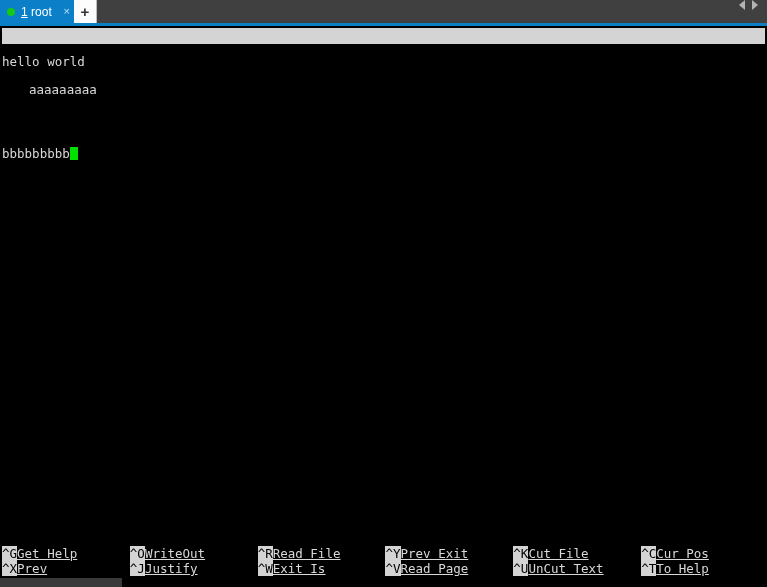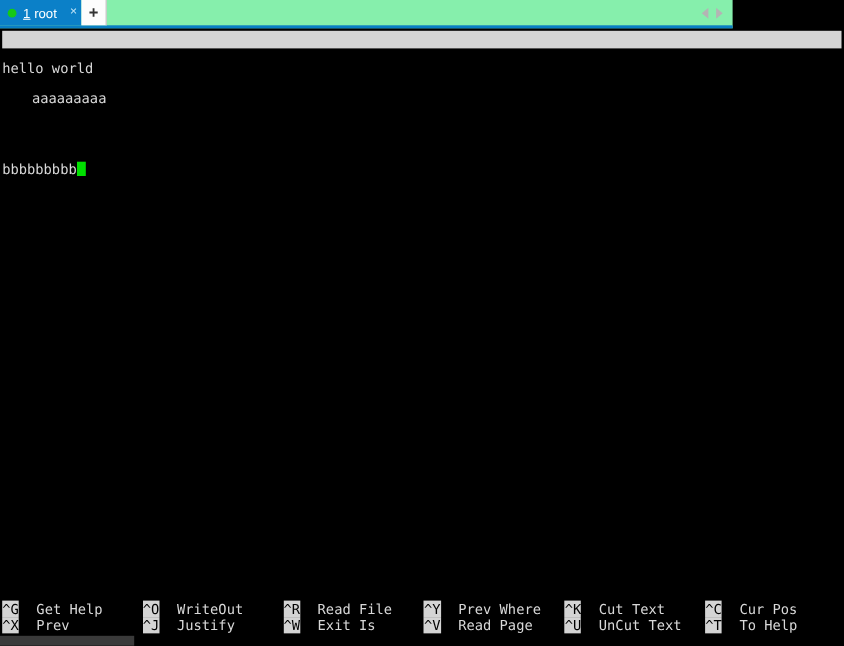--- a/index.html
+++ b/index.html
@@ -11,27 +11,27 @@
     width: 767px;
     height: 587px;
     overflow: hidden;
     font-family: "DejaVu Sans Mono", monospace;
   }
 
   
   .tabbar {
     position: absolute;
     left: 0; top: 0;
-    width: 666px;
+    width: 767px;
     height: 26px;
-    background: #86efac;
+    background: #404040;
     border-bottom: 3px solid #0a7fc4;
     box-sizing: border-box;
     display: flex;
-    align-items: center;
+    align-items: flex-start;
   }
   .tab {
     width: 74px;
     height: 23px;
     background: #0b80c8;
     display: flex;
     align-items: center;
     padding: 0 4px 0 7px;
     box-sizing: border-box;
   }
@@ -162,21 +162,22 @@
     box-sizing: border-box;
     padding-left: 2px;
   }
   .sc-key {
     background: #d4d4d4;
     color: #000000;
     padding: 0 0px;
   }
   .sc-label {
     color: #d8d8d8;
-    margin-left: 16px;
+    margin-left: 0;
+    text-decoration: underline;
   }
 
   
   .scroll-track {
     position: absolute;
     left: 0; bottom: 0;
     width: 767px;
     height: 11px;
     background: #000000;
   }
@@ -215,22 +216,22 @@
     <div class="line" style="top:4px;">hello world</div>
     <div class="line" style="top:32px;margin-left:27px;">aaaaaaaaa</div>
     <div class="line" style="top:60px;margin-top:36px;"><span>bbbbbbbbb</span><span class="cursor"></span></div>
   </div>
 
   <div class="shortcuts">
     <div class="sc-row r1" id="sc-row-1">
         <div class="sc-cell"><span class="sc-key">^G</span><span class="sc-label">Get Help</span></div>
         <div class="sc-cell"><span class="sc-key">^O</span><span class="sc-label">WriteOut</span></div>
         <div class="sc-cell"><span class="sc-key">^R</span><span class="sc-label">Read File</span></div>
-        <div class="sc-cell"><span class="sc-key">^Y</span><span class="sc-label">Prev Where</span></div>
-        <div class="sc-cell"><span class="sc-key">^K</span><span class="sc-label">Cut Text</span></div>
+        <div class="sc-cell"><span class="sc-key">^Y</span><span class="sc-label">Prev Exit</span></div>
+        <div class="sc-cell"><span class="sc-key">^K</span><span class="sc-label">Cut File</span></div>
         <div class="sc-cell"><span class="sc-key">^C</span><span class="sc-label">Cur Pos</span></div>
       </div>
     <div class="sc-row r2" id="sc-row-2">
         <div class="sc-cell"><span class="sc-key">^X</span><span class="sc-label">Prev</span></div>
         <div class="sc-cell"><span class="sc-key">^J</span><span class="sc-label">Justify</span></div>
         <div class="sc-cell"><span class="sc-key">^W</span><span class="sc-label">Exit Is</span></div>
         <div class="sc-cell"><span class="sc-key">^V</span><span class="sc-label">Read Page</span></div>
         <div class="sc-cell"><span class="sc-key">^U</span><span class="sc-label">UnCut Text</span></div>
         <div class="sc-cell"><span class="sc-key">^T</span><span class="sc-label">To Help</span></div>
       </div>

